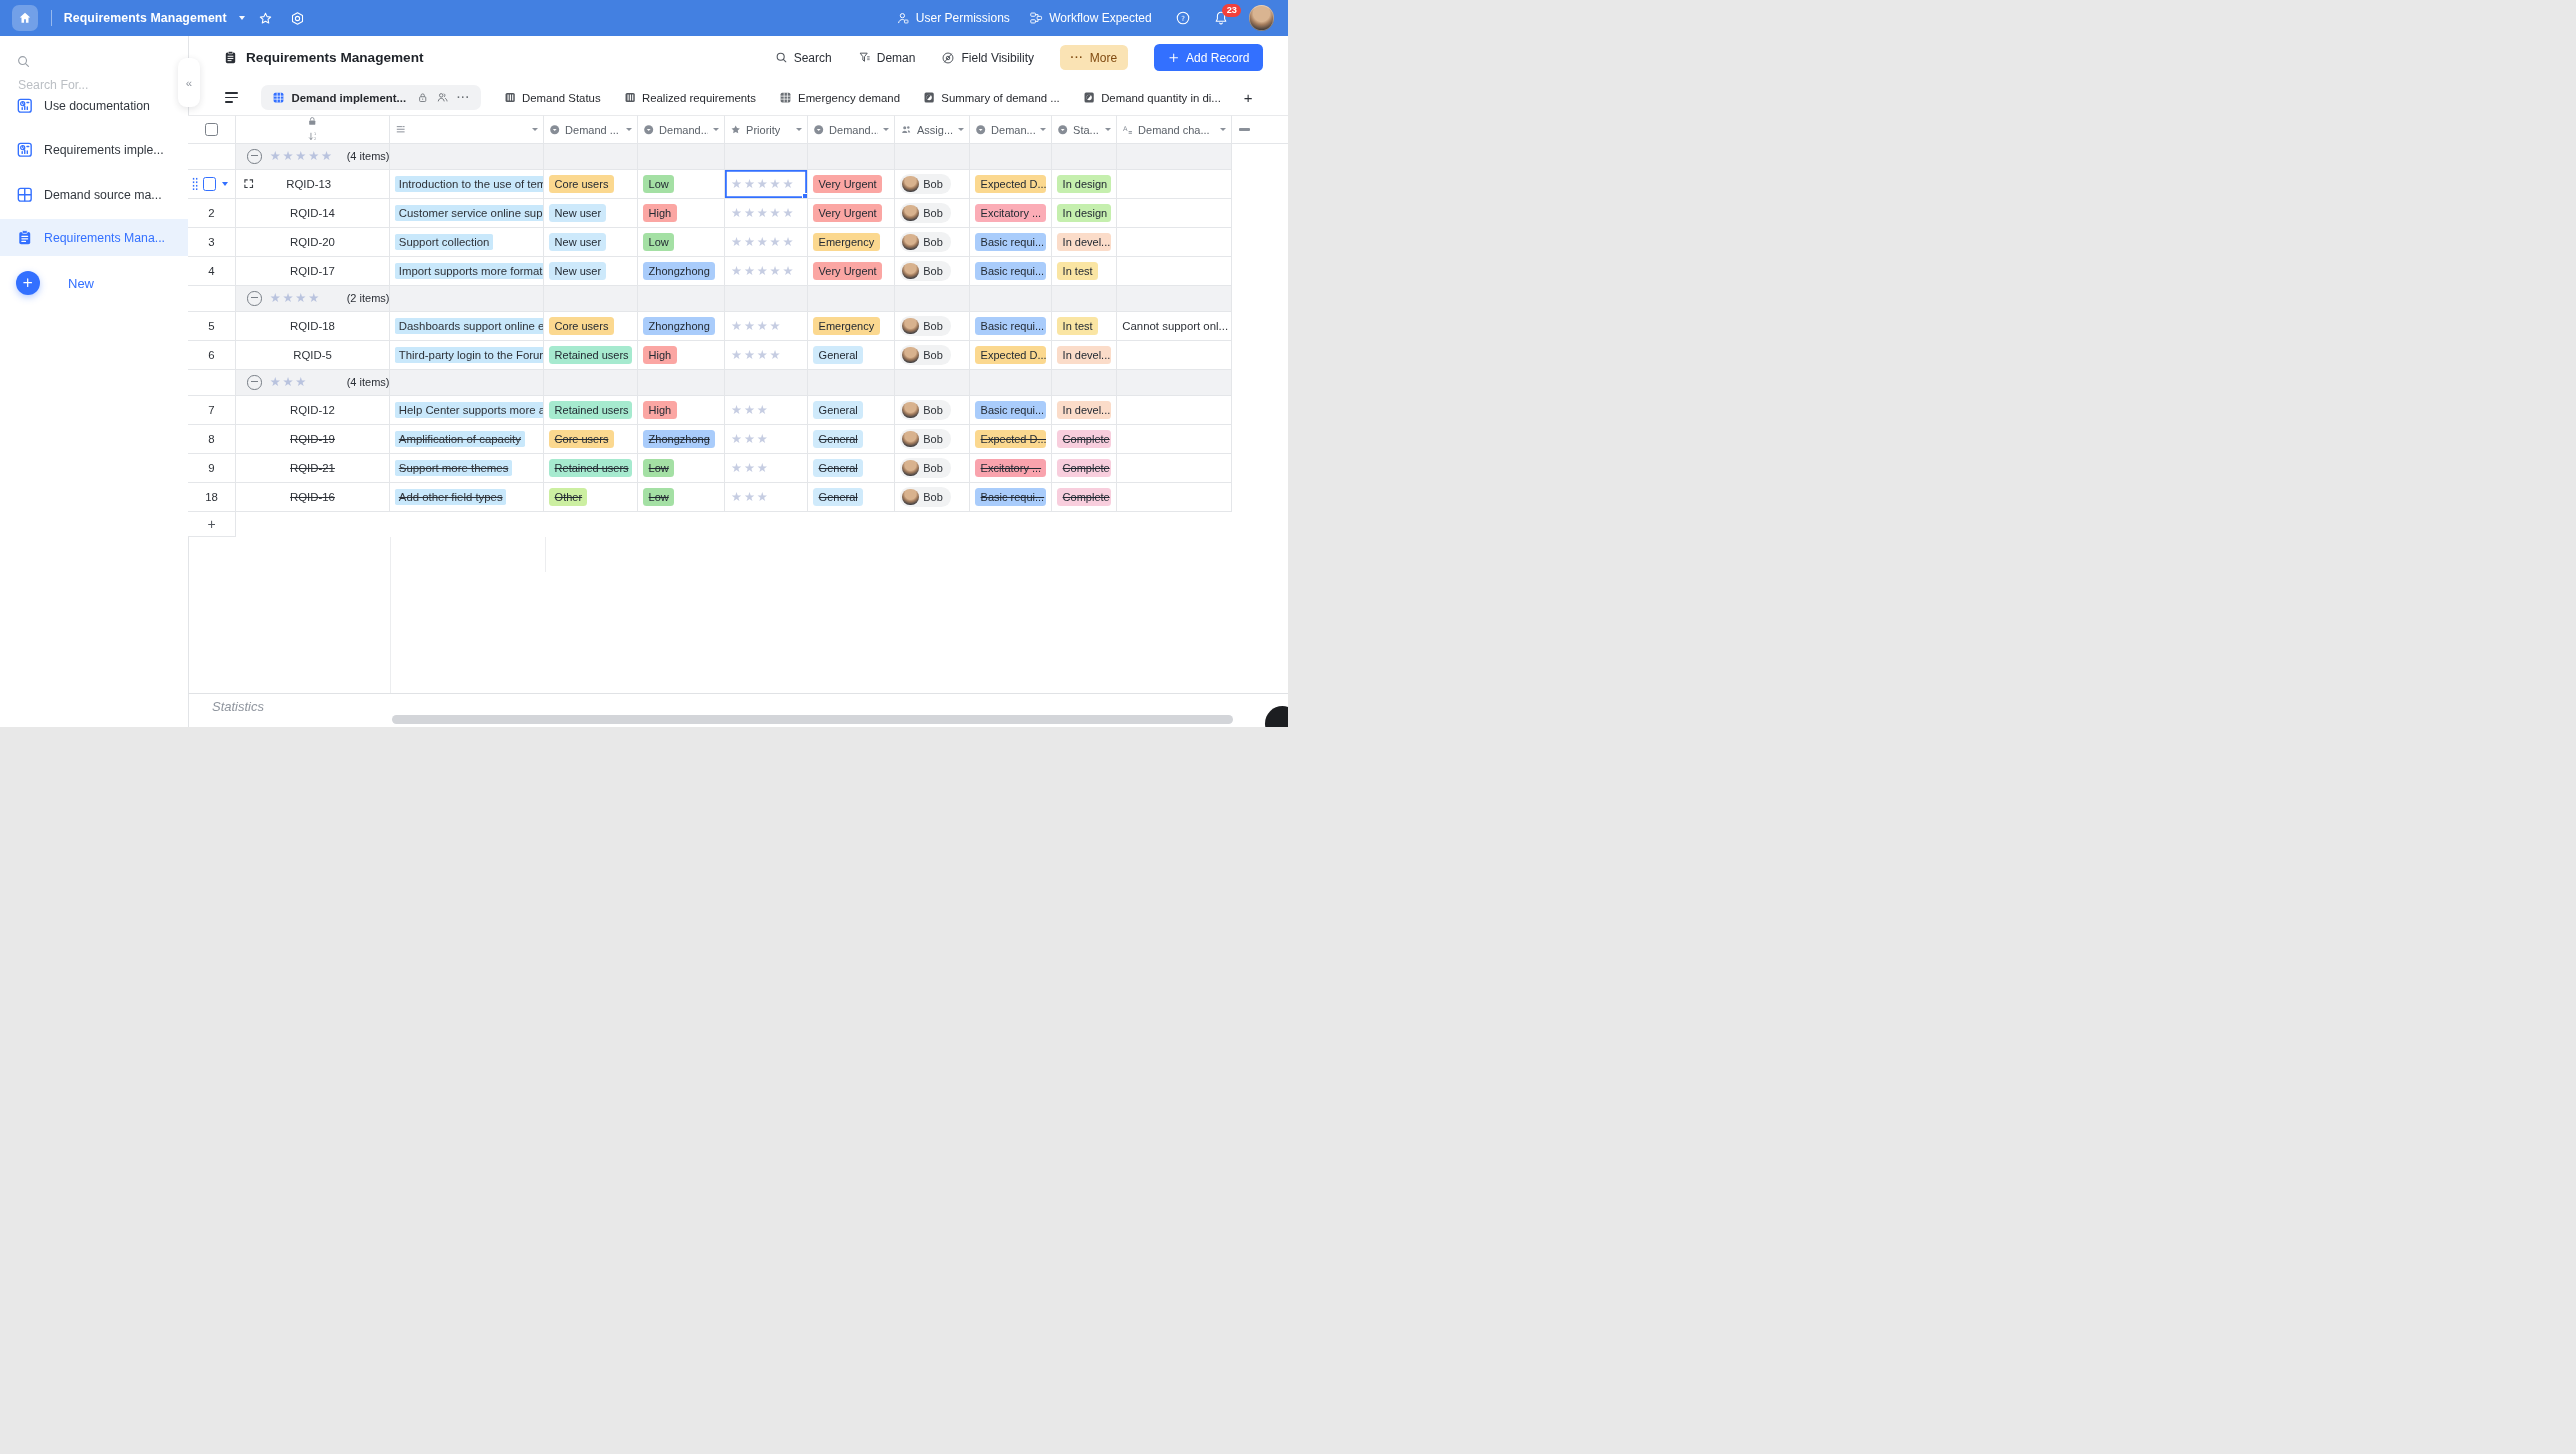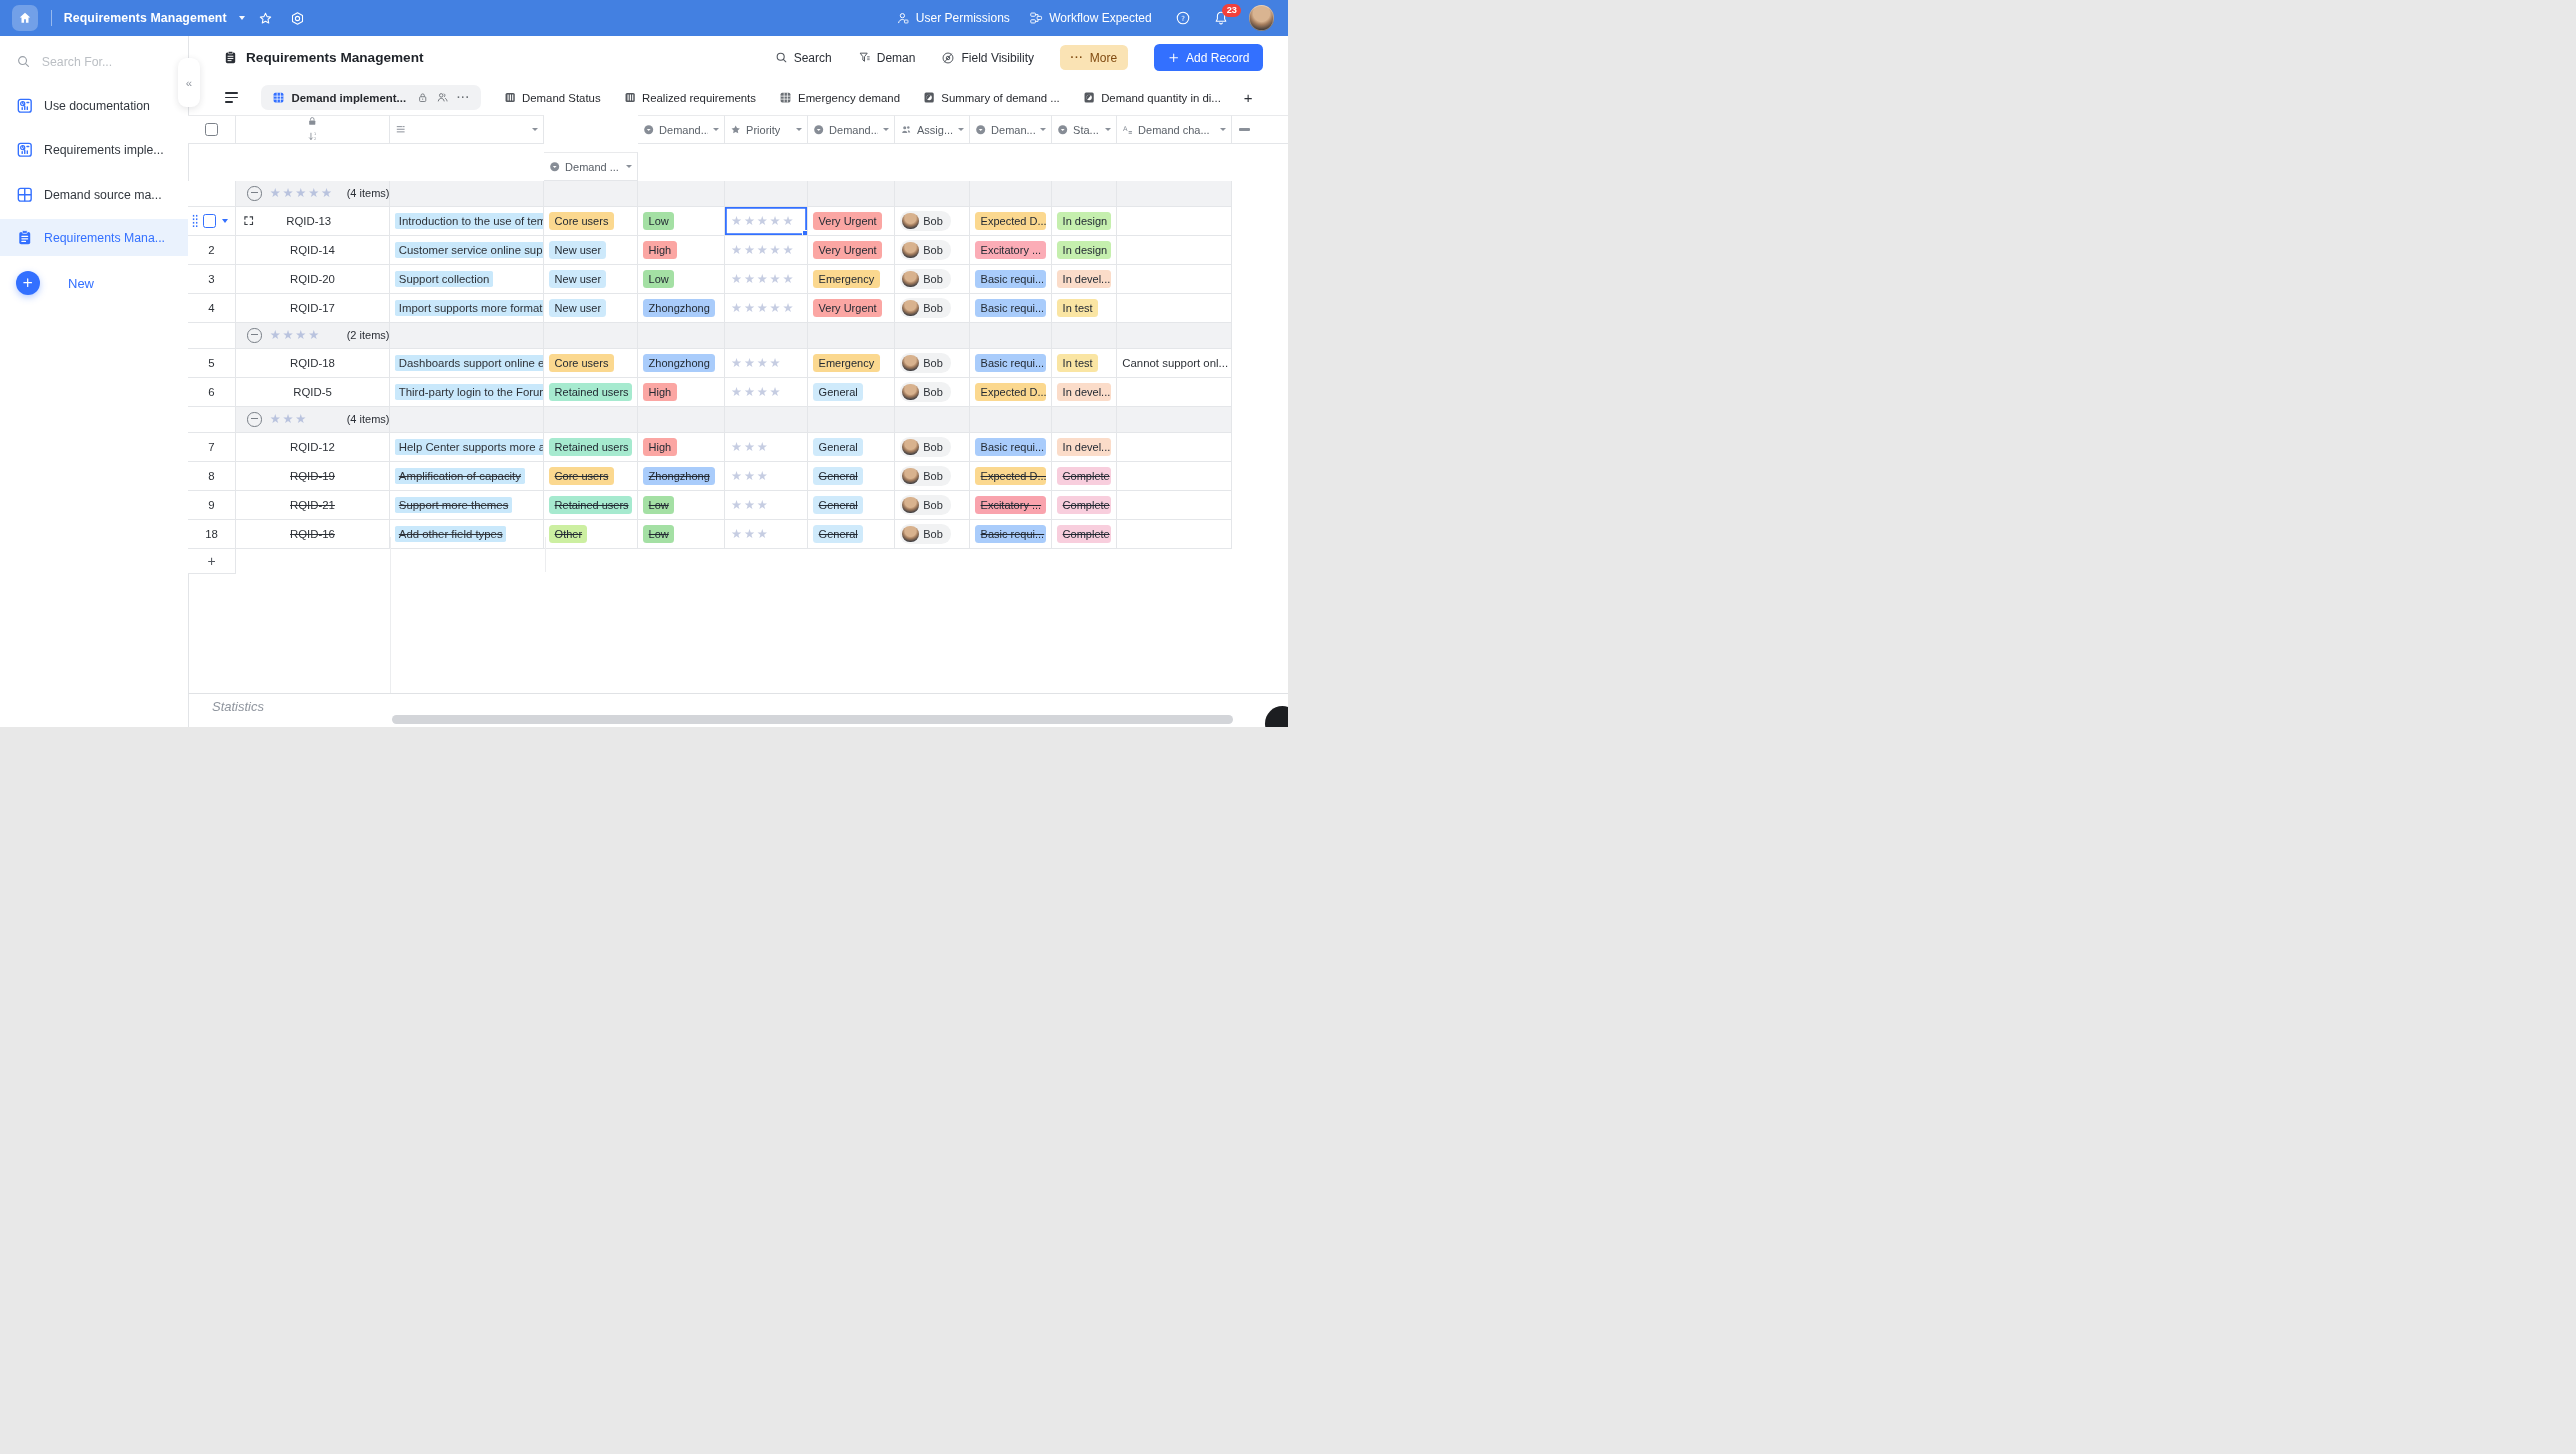--- a/index.html
+++ b/index.html
@@ -21,21 +21,21 @@
   .bell-wrap{position:relative;}
   .badge{position:absolute;top:-6.1px;left:8.8px;background:#F2403B;color:#fff;border-radius:8px;
          min-width:12.3px;height:13px;padding:0 3.5px;font-size:9.2px;font-weight:700;
          display:flex;align-items:center;justify-content:center;}
   .avatar{width:25.4px;height:25.4px;border-radius:50%;
           background:radial-gradient(circle at 50% 32%,#d9b491 0 38%,#a77f5f 52%,#4a413c 75%,#23272e 100%);
           box-shadow:inset 0 0 0 0.9px rgba(255,255,255,.35);}
   
   .sidebar{position:absolute;left:0;top:36px;width:188px;height:691px;background:#fff;
            border-right:0.9px solid #E2E4E7;}
-  .sb-search{position:absolute;left:16px;top:17.5px;display:flex;align-items:flex-start;gap:8.8px;width:158px;}
+  .sb-search{position:absolute;left:16px;top:17.5px;display:flex;align-items:flex-start;gap:8.8px;width:158px;flex-direction:column;}
   .sb-search input{border:none;outline:none;font-size:12.3px;width:123px;color:#1f2329;
                    font-family:"Liberation Sans",sans-serif;background:transparent;}
   .sb-search input::placeholder{color:#BBBFC4;}
   .sb-item{position:absolute;left:0;width:188px;height:37px;display:flex;align-items:center;
            gap:10.5px;padding-left:16px;box-sizing:border-box;font-size:12.3px;color:#33383f;cursor:default;}
   .sb-item.active{background:#EAF2FD;color:#3370FF;font-weight:400;}
   .sb-new{position:absolute;left:16px;top:235px;display:flex;align-items:center;gap:28px;}
   .new-circle{width:24px;height:24px;border-radius:50%;background:#3370FF;display:flex;
               align-items:center;justify-content:center;box-shadow:0 2.6px 7px rgba(51,112,255,.35);}
   .new-label{color:#3370FF;font-size:13px;}
@@ -420,21 +420,21 @@
         <div class="cell th" style="width: 154px;">
           <span class="ic">
             <svg width="11.4" height="10.5" viewBox="0 0 24 24">
               <path d="M4 6h10M4 12h16M4 18h16" stroke="#878d96" stroke-width="2.2" stroke-linecap="round"></path>
               <path d="M17 6h3" stroke="#878d96" stroke-width="2.2" stroke-linecap="round"></path>
             </svg>
           </span>
           <span style="overflow: hidden; text-overflow: clip; margin-top: 40px;">Demand</span>
           <span class="caret"></span>
         </div>
-        <div class="cell th" style="width: 94px; margin-top: 37px;">
+        <div class="cell th" style="width: 94px;">
           <span class="ic">
             <svg width="11.4" height="11.4" viewBox="0 0 24 24">
               <circle cx="12" cy="12" r="9.5" fill="#878d96"></circle>
               <path d="M8 10.5h8L12 15z" fill="#fff"></path>
             </svg>
           </span>
           <span style="overflow: hidden; text-overflow: clip;">Demand ...</span>
           <span class="caret"></span>
         </div>
         <div class="cell th" style="width: 87px;">

